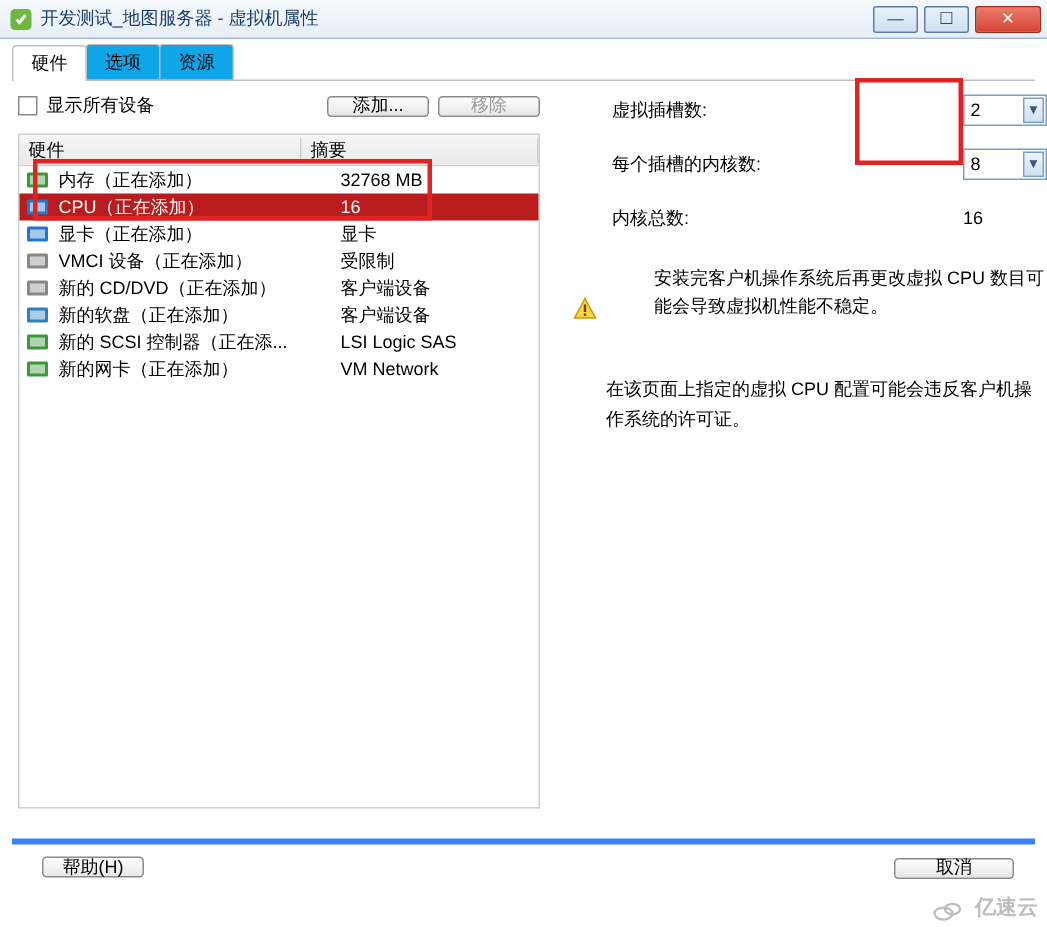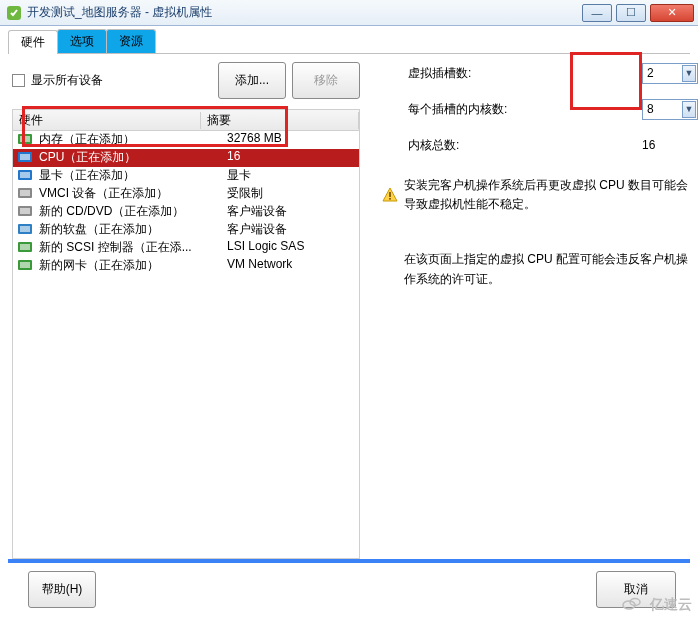--- a/index.html
+++ b/index.html
@@ -51,21 +51,21 @@
     display:flex;
     padding:8px 0 4px 12px;
     height:505px;
   }
   .left { width:348px; }
   .right { flex:1; padding-left:22px; }
   .toprow { display:flex; align-items:center; margin-bottom:10px; }
   .chk { width:13px;height:13px;border:1px solid #888;margin-right:6px;}
   .spacer { flex:1; }
   .btn {
-    min-width:68px; height:37px;
+    min-width:68px; height:14px;
     border:1px solid #8a8a8a;
     background:linear-gradient(#fefefe,#e6e6e6);
     border-radius:3px;
     padding:0 10px;
     display:inline-flex;align-items:center;justify-content:center;
     margin-left:6px;
     font-size:12px;
   }
   .btn.disabled { color:#9a9a9a; }
   .list-head {
@@ -75,50 +75,50 @@
     height:22px; align-items:center;
   }
   .col-h { padding:0 6px; border-right:1px solid #cfcfcf; }
   .col-hw { width:188px; }
   .list-body {
     border:1px solid #cfcfcf; border-top:none;
     height:428px;
     background:#fff;
   }
   .row {
-    display:flex; 
+    display:flex; align-items:center;
     height:18px; padding:0 4px;
   }
   .row .icon { width:16px;height:16px;margin-right:6px;flex-shrink:0;}
   .row.sel { background:#b91c1c; color:#fff; }
   .hl-red { position:absolute; border:3px solid #e02424; pointer-events:none; }
   .hl1 { left:22px; top:106px; width:266px; height:41px; }
   .hl2 { left:570px; top:52px; width:72px; height:58px; }
   .rrow { display:flex; align-items:center; margin-bottom:14px; height:22px; }
   .rlbl { width:150px; color:#000;margin-left:26px; }
   .rval { }
   .select {
     width:56px;height:21px;border:1px solid #7b9ec8;
     display:flex;align-items:center;justify-content:space-between;
     padding:0 4px; background:#fff;
   }
   .select .arrow {width:14px;height:17px;background:linear-gradient(#eef4fb,#cfe0f2);border:1px solid #7b9ec8;display:flex;align-items:center;justify-content:center;font-size:9px;color:#3a5779;margin-right:-3px;}
-  .warn-row { display:flex; align-items:center; margin-top:20px; }
+  .warn-row { display:flex; align-items:flex-end; margin-top:20px;gap:32px; }
   .warn-icon { width:16px;height:16px;margin-right:6px;flex-shrink:0; }
   .note { margin-top:36px; margin-left:22px; line-height:1.6; }
   .footer {
     display:flex; justify-content:space-between;
     padding:8px 14px 0 14px;
     border-top:4px solid #3b82f6;
     margin:0 8px;
   }
   .watermark {
     position:absolute; right:6px; bottom:4px;
     color:#bdbdbd; font-size:14px; font-weight:bold;
-    display:flex;align-items:flex-start;gap:8px;
+    display:flex;align-items:flex-end;gap:8px;
   }
   .root { position:relative; width:698px; height:618px; }
   .cell-hw { width:188px; white-space:nowrap; overflow:hidden; }
 </style>
 </head>
 <body>
 <div class="root">
 
 <div class="titlebar">
   <span class="title-icon">

